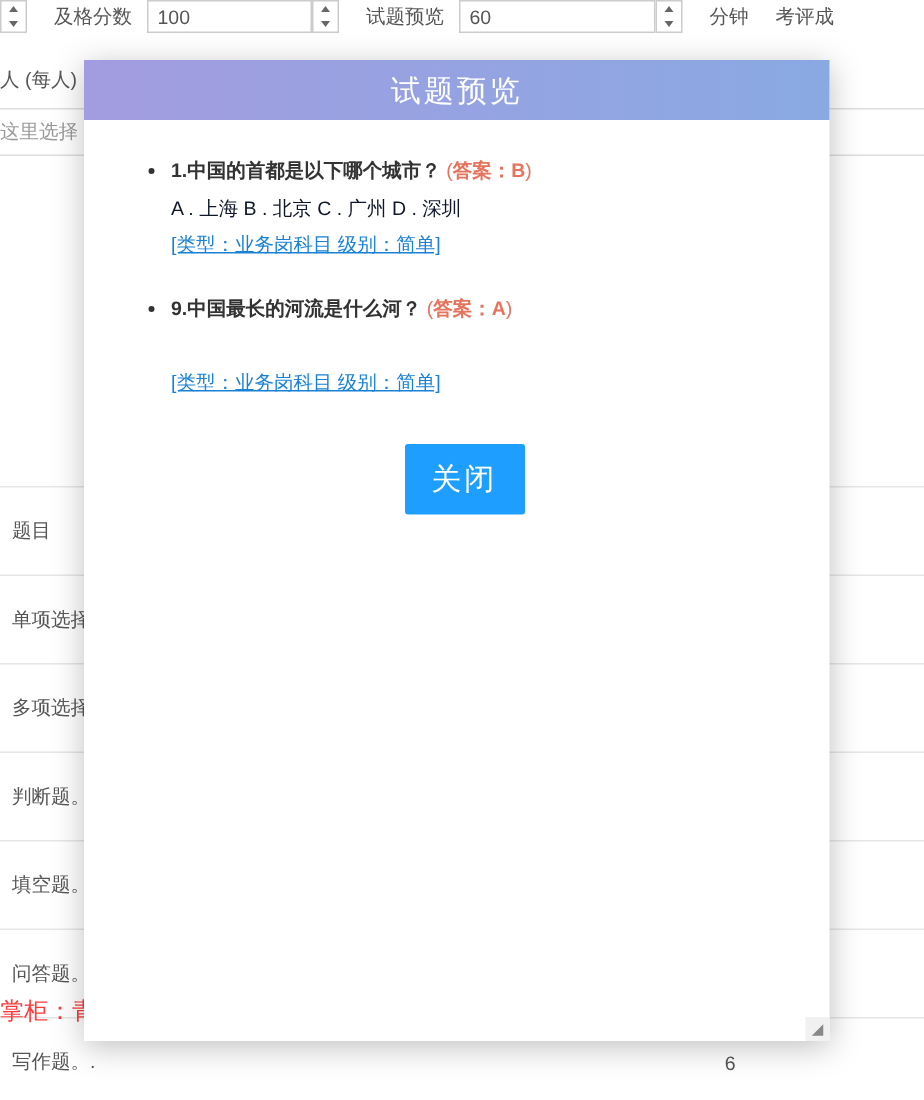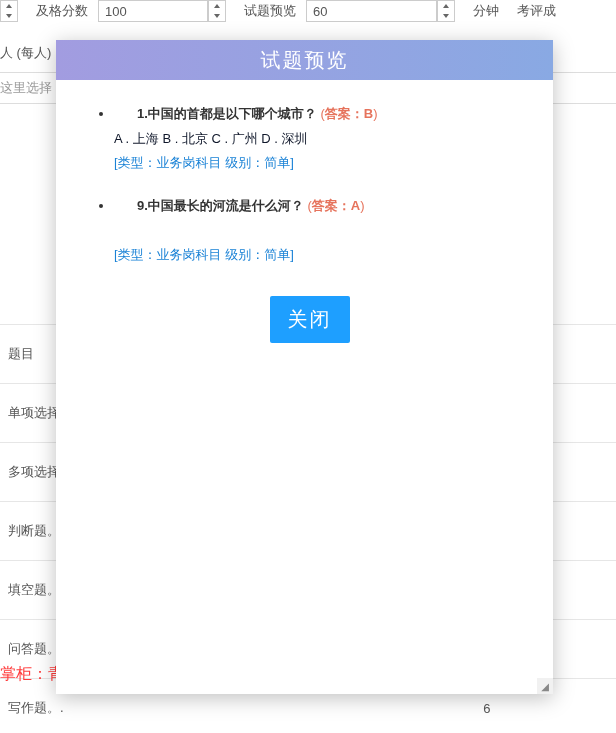--- a/index.html
+++ b/index.html
@@ -139,25 +139,25 @@
     .modal-body::-webkit-scrollbar-thumb { background: #c9c9c9; }
     
     ul.qlist {
       list-style: disc;
       padding-left: 18px;
     }
     ul.qlist > li {
       margin-bottom: 18px;
       line-height: 1.9;
     }
-    .qtitle { font-weight: bold; color: #333; margin-left: 23px; }
+    .qtitle { font-weight: bold; color: #333; }
     .answer { color: #e6735c; font-weight: bold; }
     .answer .paren { color: #e6735c; font-weight: normal; }
     .opts { color: #0f172a; }
-    .meta { color: #1a82d6; }
+    .meta { color: #1a82d6; text-decoration: underline; }
     
     .close-btn {
       display: block;
       margin: 28px auto 0 auto;
       background: #1e9fff;
       color: #fff;
       border: none;
       padding: 10px 18px;
       font-size: 20px;
       cursor: pointer;

